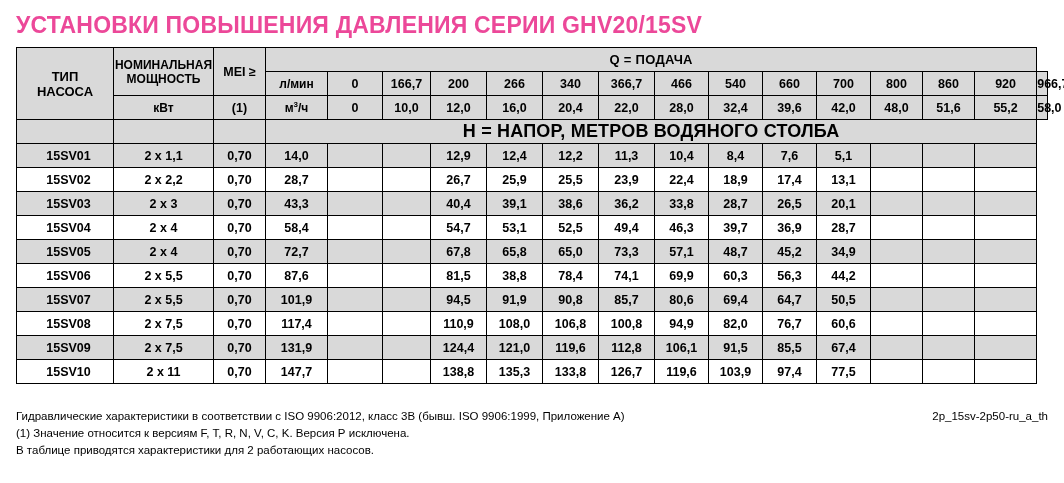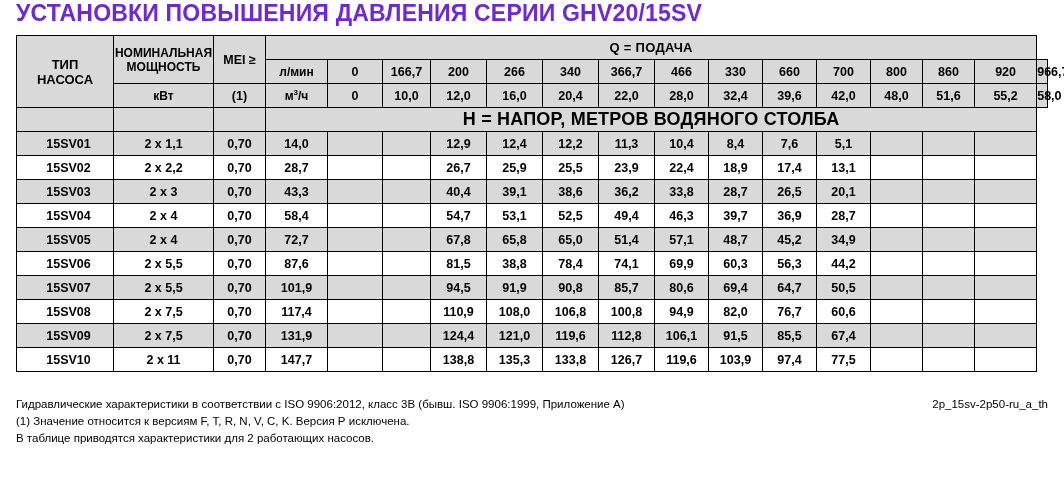--- a/index.html
+++ b/index.html
@@ -18,22 +18,23 @@
     position: relative;
     width: 1064px;
     height: 483px;
     box-sizing: border-box;
     padding: 0 16px;
   }
   .title {
     font-size: 23px;
     font-weight: bold;
     letter-spacing: 0.2px;
+    padding-top: 12px;
     padding-bottom: 8px;
-    color: #6d28d9;
+    color: #ec4899;
   }
   table.main {
     border-collapse: collapse;
     width: 1032px;
     table-layout: fixed;
     font-size: 12.5px;
   }
   table.main td, table.main th {
     border: 1px solid #000;
     padding: 0;
@@ -143,21 +144,21 @@
       </tr>
       <tr>
         <td class="hdr unitcell">л/мин</td>
         <td class="hdr">0</td>
         <td class="hdr">166,7</td>
         <td class="hdr">200</td>
         <td class="hdr">266</td>
         <td class="hdr">340</td>
         <td class="hdr">366,7</td>
         <td class="hdr">466</td>
-        <td class="hdr">330</td>
+        <td class="hdr">540</td>
         <td class="hdr">660</td>
         <td class="hdr">700</td>
         <td class="hdr">800</td>
         <td class="hdr">860</td>
         <td class="hdr">920</td>
         <td class="hdr">966,7</td>
       </tr>
       <tr>
         <td class="hdr powerhead">кВт</td>
         <td class="hdr meihead">(1)</td>
@@ -263,21 +264,21 @@
       <tr class="row-gray">
         <td class="celltype">15SV05</td>
         <td>2 x 4</td>
         <td>0,70</td>
         <td>72,7</td>
         <td></td>
         <td></td>
         <td>67,8</td>
         <td>65,8</td>
         <td>65,0</td>
-        <td>51,4</td>
+        <td>73,3</td>
         <td>57,1</td>
         <td>48,7</td>
         <td>45,2</td>
         <td>34,9</td>
         <td></td>
         <td></td>
         <td></td>
       </tr>
       <tr class="row-white">
         <td class="celltype">15SV06</td>

